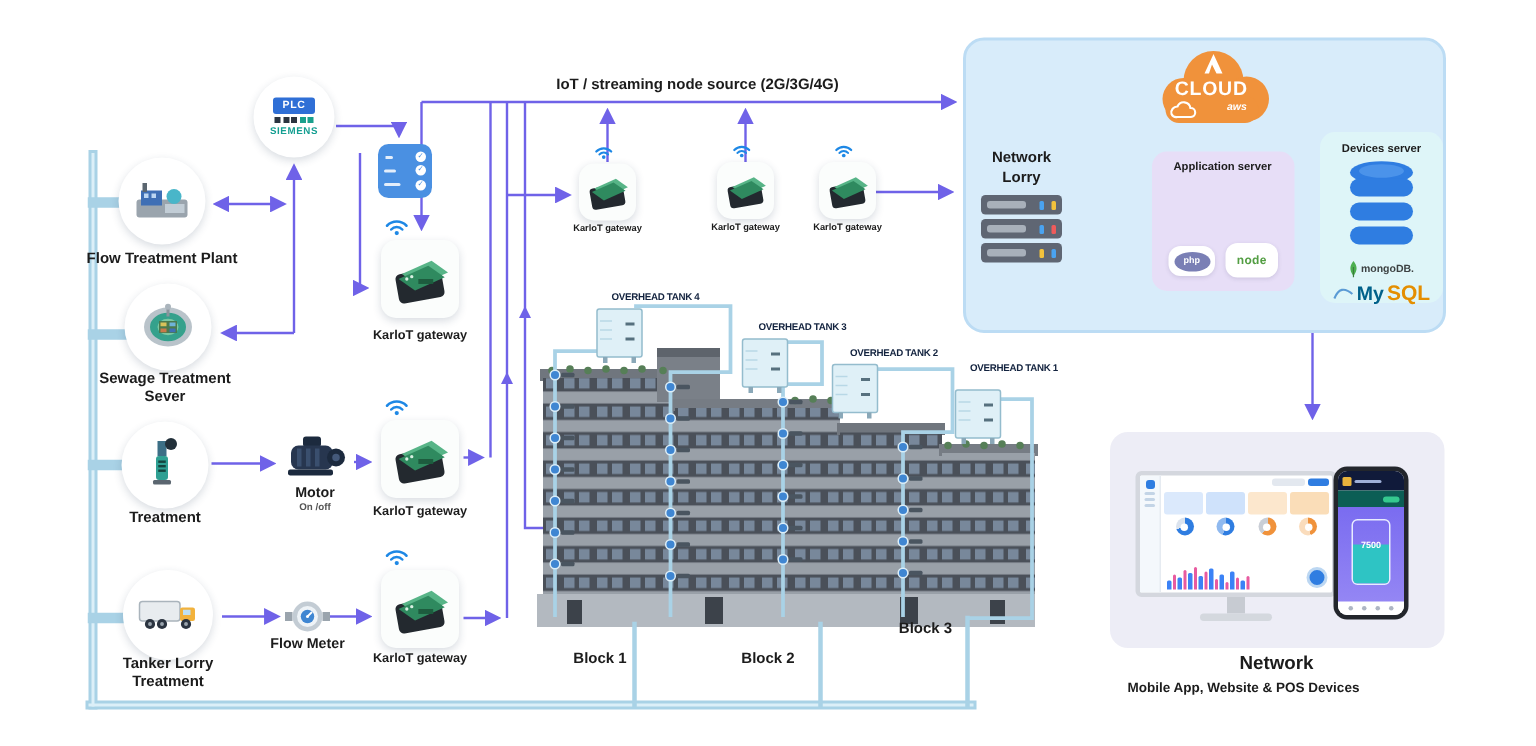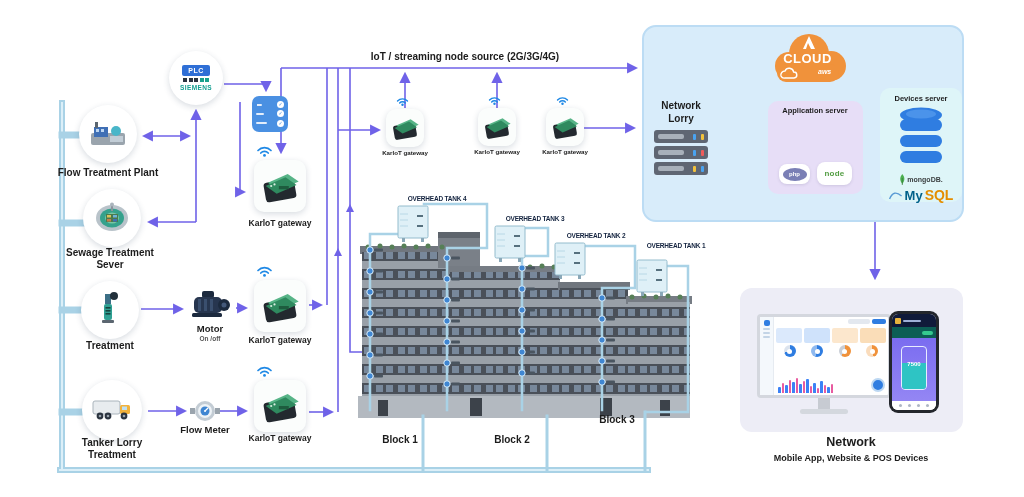--- a/index.html
+++ b/index.html
@@ -609,15 +609,15 @@
       <div class="ph-foot">
           <i></i>
           <i></i>
           <i></i>
           <i></i>
         </div>
     </div>
   </div>
 
   <div class="lbl" style="left:851px;top:436px;font-size:12.5px;">Network</div>
-  <div class="lbl" style="left:851px;top:454px;font-size:9px;">Mobile App, Website &amp; POS Devices</div>
+  <div class="lbl" style="left:829px;top:454px;font-size:9px;">Mobile App, Website &amp; POS Devices</div>
 
 </div>
 
 </body></html>

